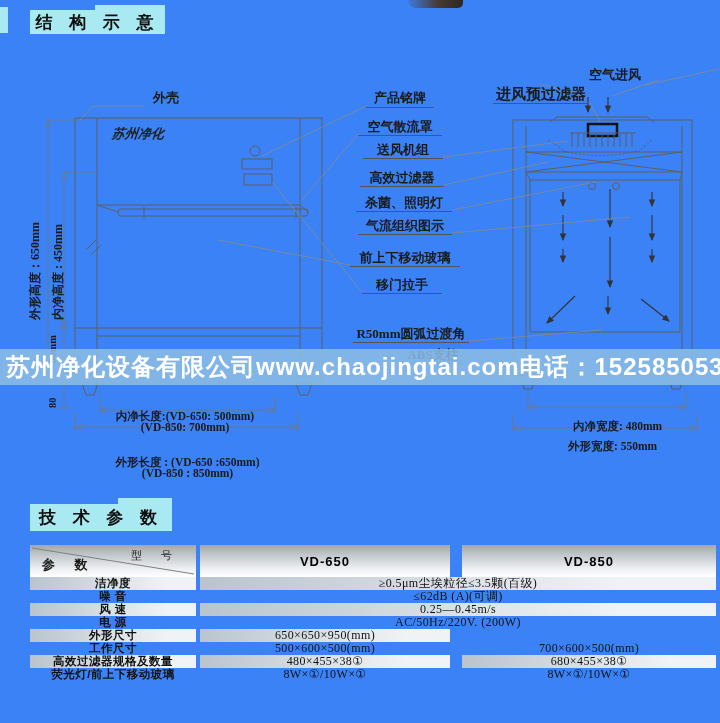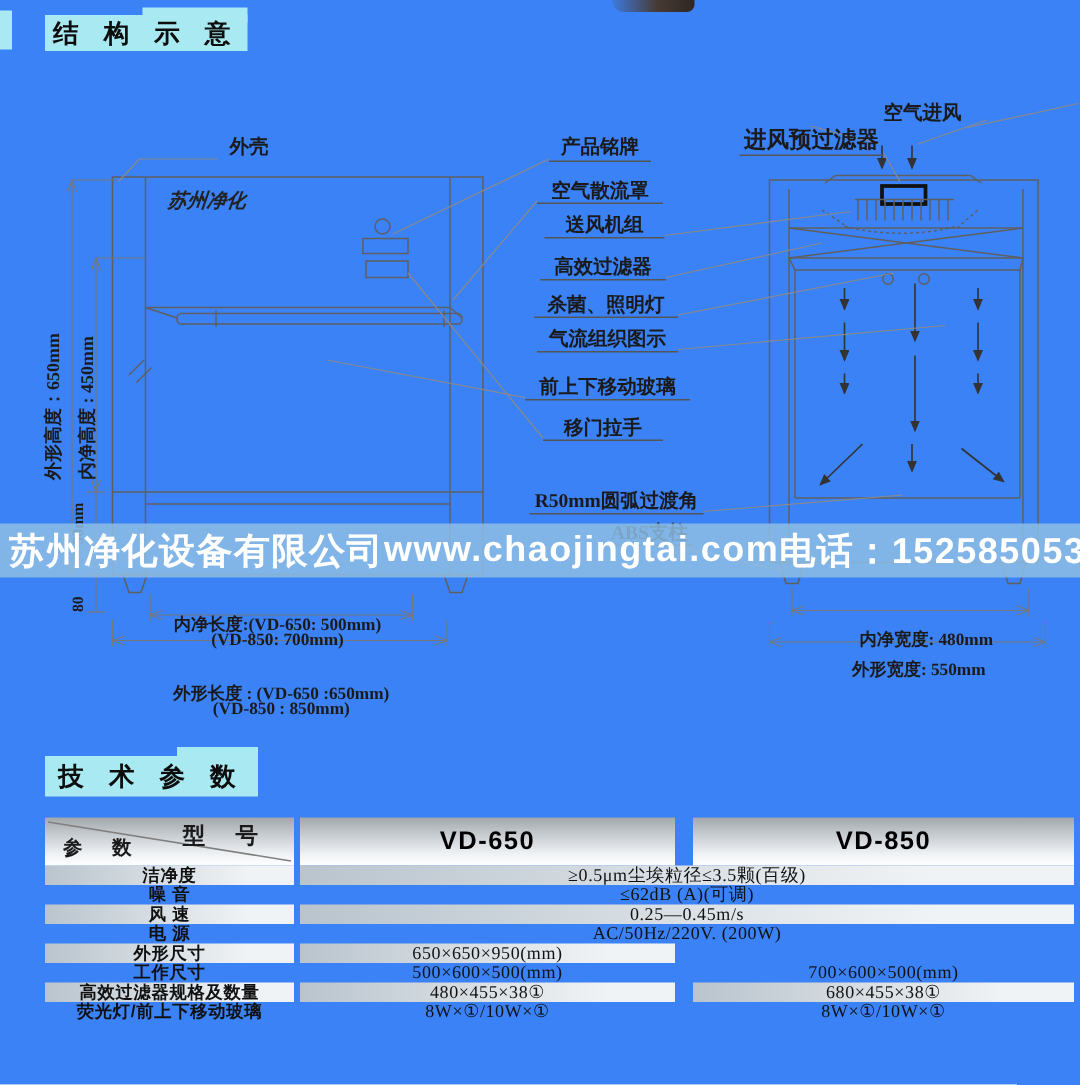--- a/index.html
+++ b/index.html
@@ -39,24 +39,24 @@
   .th{height:32px;}
   .dr{height:13px;}
   .c-label{width:166px;}
   .gapA{width:4px;}
   .c-v1{width:250px;}
   .gapB{width:12px;}
   .c-v2{width:254px;}
   .c-merged{width:516px;}
   .hcell{background:linear-gradient(to bottom,#a2a7ac 0%,#c6cbd0 35%,#eef1f3 75%,#ffffff 100%);}
   .hc1{position:relative;}
-  .hc1 .mdl{position:absolute;top:3px;right:16px;letter-spacing:8px;font-weight:bold;font-size:15px;}
+  .hc1 .mdl{position:absolute;top:3px;right:16px;letter-spacing:8px;font-weight:normal;font-size:11px;}
   .hc1 .prm{position:absolute;bottom:3px;left:12px;letter-spacing:8px;font-weight:bold;font-size:13px;}
   .hmodel{display:flex;align-items:center;justify-content:center;
-          font-weight:bold;font-size:17px;letter-spacing:1px;color:#000;}
+          font-weight:bold;font-size:13px;letter-spacing:1px;color:#000;}
   .dcell{display:flex;align-items:center;justify-content:center;height:13px;
          font:12px "Liberation Serif",serif;letter-spacing:.4px;color:#111;}
   .dcell.lab{font:bold 11.5px "Liberation Sans",sans-serif;letter-spacing:.5px;}
   .striped .bg{background:linear-gradient(to right,#b9c4cd,#f0f3f5 82%);}
 </style>
 </head>
 <body>
 
 <div class="page">
 

